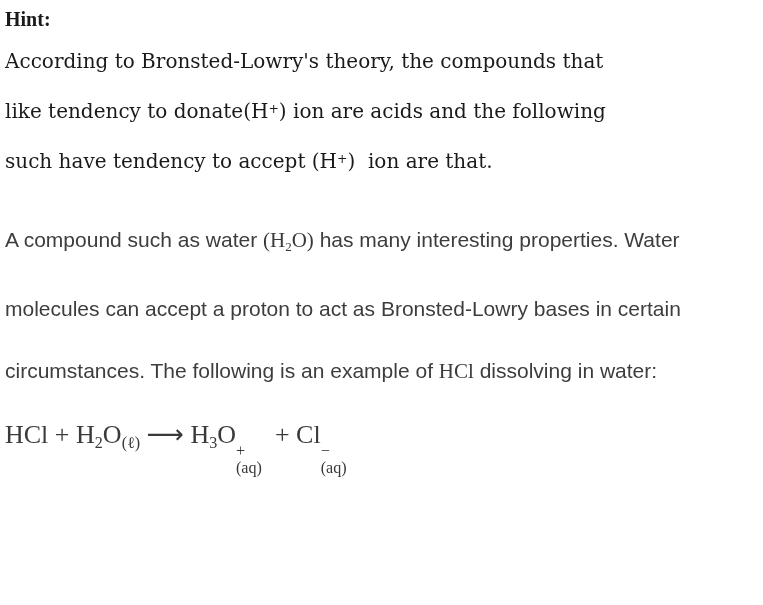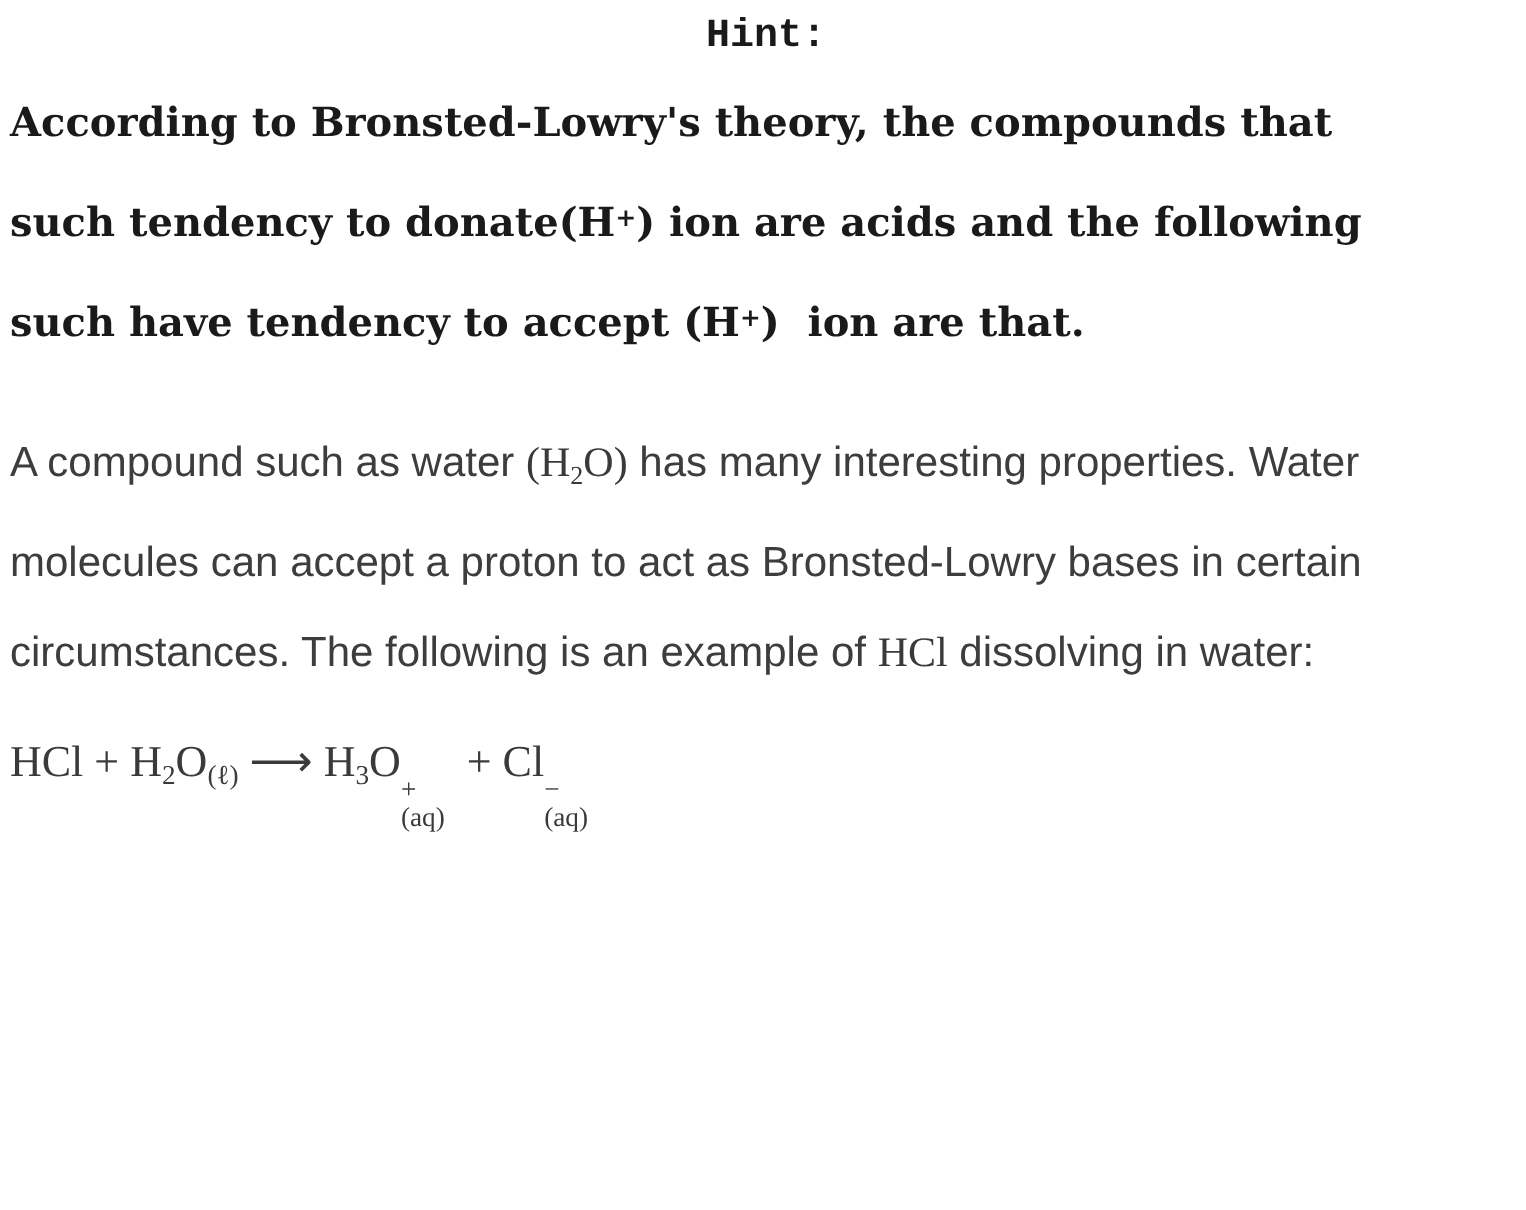--- a/index.html
+++ b/index.html
@@ -11,51 +11,50 @@
   }
   .doc {
     box-sizing: border-box;
     width: 763px;
     height: 605px;
     padding: 6px 2px 0 5px;
     background: #ffffff;
     overflow: hidden;
   }
   .heading {
-    font-family: Liberation Mono, monospace;
+    font-family: Liberation Serif, serif;
     font-weight: bold;
     font-size: 20px;
     line-height: 26px;
     color: #1a1a1a;
     margin: 0;
     white-space: pre;
-    text-align: center;
   }
   .statement {
     font-family: "DejaVu Serif", serif;
-    font-weight: bold;
+    font-weight: normal;
     font-size: 20px;
     line-height: 47px;
     color: #1a1a1a;
     margin: 6px 0 0 0;
     white-space: pre;
   }
   .expl-heading { margin-top: 12px; }
   .body-para {
     font-family: "Liberation Sans", sans-serif;
     font-size: 21px;
     color: #3d3d3d;
     margin: 0;
     white-space: pre;
   }
-  #paragraph1 { margin-top: 24px; line-height: 44px; }
+  #paragraph1 { margin-top: 24px; line-height: 62px; }
   #paragraph2 { margin-top: 10px; line-height: 42px; }
   .equation {
     font-family: "Liberation Serif", "DejaVu Serif", serif;
-    font-size: 22px;
+    font-size: 26px;
     line-height: 40px;
     color: #3a3a3a;
     margin: 0;
     white-space: pre;
   }
   #equation1 { margin-top: 12px; }
   #equation2 { margin-top: 6px; }
   .math {
     font-family: "Liberation Serif", "DejaVu Serif", serif;
     color: #3a3a3a;
@@ -73,21 +72,21 @@
     vertical-align: -0.78em;
   }
   .stack .stk-line { display: block; }
 </style>
 </head>
 <body>
 
 <div class="doc">
   <p class="heading" id="hint-heading">Hint:</p>
 
-  <p class="statement" id="hint-statement"><span>According to Bronsted-Lowry's theory, the compounds that</span><br><span>such tendency to donate(H</span><span class="sup">+</span><span>) ion are acids and the following</span><br><span>such have tendency to accept (H</span><span class="sup">+</span><span>)  ion are that.</span></p>
+  <p class="statement" id="hint-statement"><span>According to Bronsted-Lowry's theory, the compounds that</span><br><span>like tendency to donate(H</span><span class="sup">+</span><span>) ion are acids and the following</span><br><span>such have tendency to accept (H</span><span class="sup">+</span><span>)  ion are that.</span></p>
 
 
   <p class="body-para" id="paragraph1"><span>A compound such as water </span><span class="math">(H</span><span class="math sub">2</span><span class="math">O)</span><span> has many interesting properties. Water</span><br><span>molecules can accept a proton to act as Bronsted-Lowry bases in certain</span><br><span>circumstances. The following is an example of </span><span class="math">HCl</span><span> dissolving in water:</span></p>
 
   <p class="equation" id="equation1"><span>HCl + </span><span>H</span><span class="sub">2</span><span>O</span><span class="sub">(ℓ)</span><span> </span><span class="arrow">⟶</span><span> </span><span>H</span><span class="sub">3</span><span>O</span><span class="stack"><span class="stk-line">+</span><span class="stk-line">(aq)</span></span><span>  + </span><span>Cl</span><span class="stack"><span class="stk-line">−</span><span class="stk-line">(aq)</span></span></p>
 
 
   <p class="equation" id="equation2"></p>
 </div>
 

